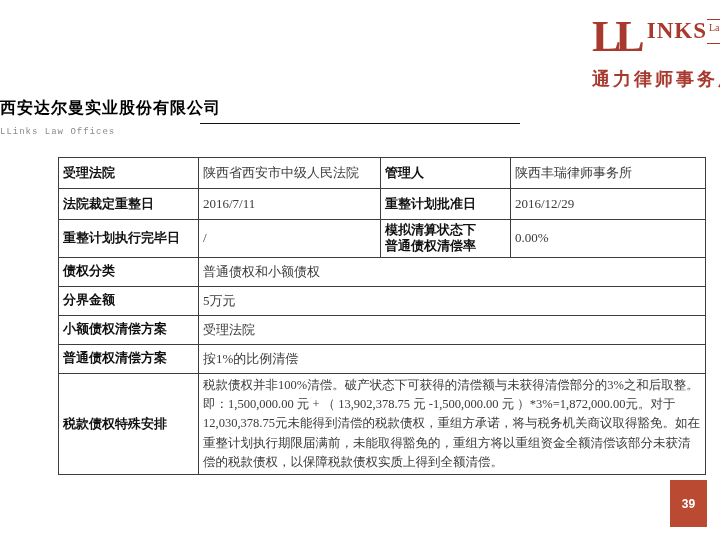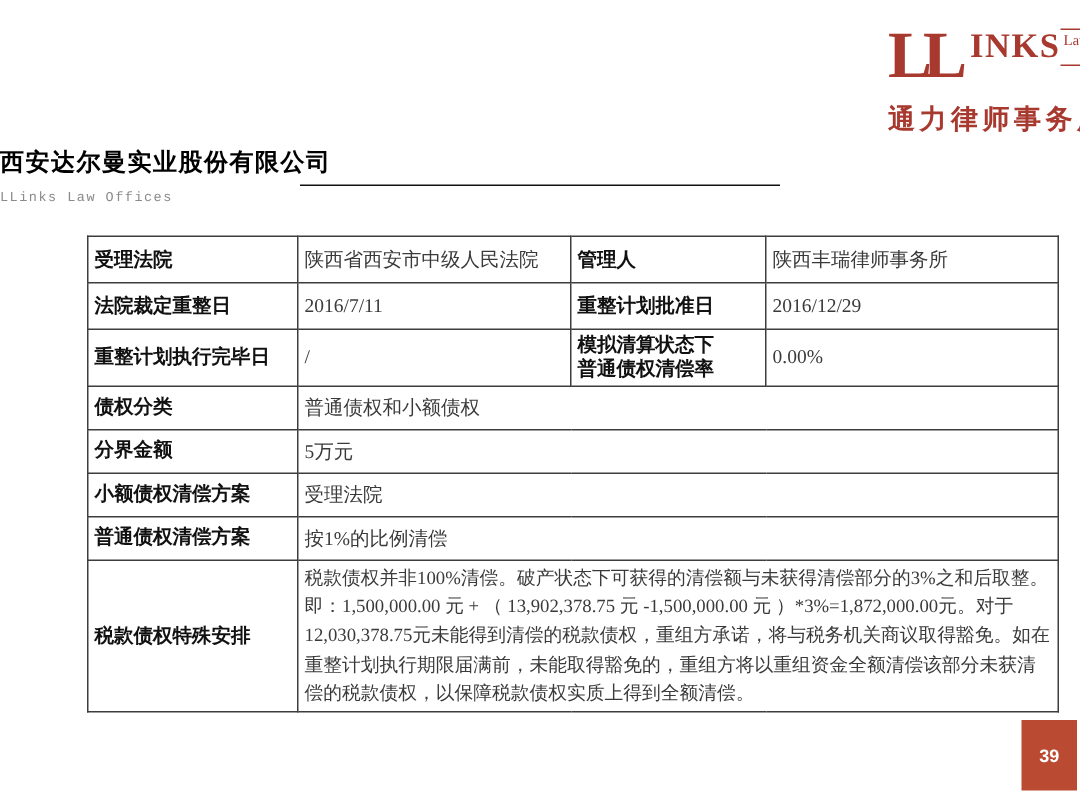--- a/index.html
+++ b/index.html
@@ -124,21 +124,21 @@
     text-justify: inter-character;
     font-size: 12.5px;
     line-height: 1.55;
     padding: 5px 10px;
     color: #3a3a3a;
   }
 
   
   .page-badge {
     position: absolute;
-    right: 2px; bottom: 13px;
+    right: 13px; bottom: 13px;
     width: 37px; height: 47px;
     background: #BB4A33;
     color: #ffffff;
     font-size: 12px;
     font-weight: bold;
     display: flex;
     align-items: center;
     justify-content: center;
   }
 </style>

